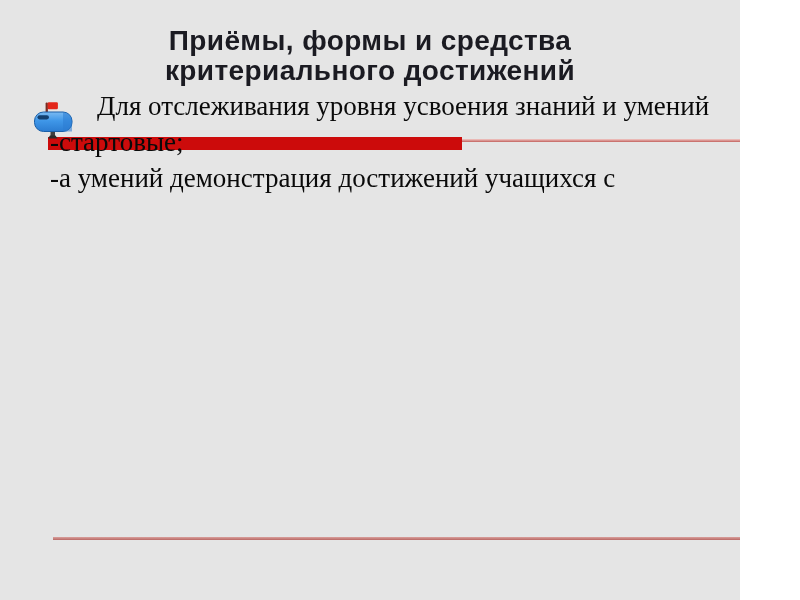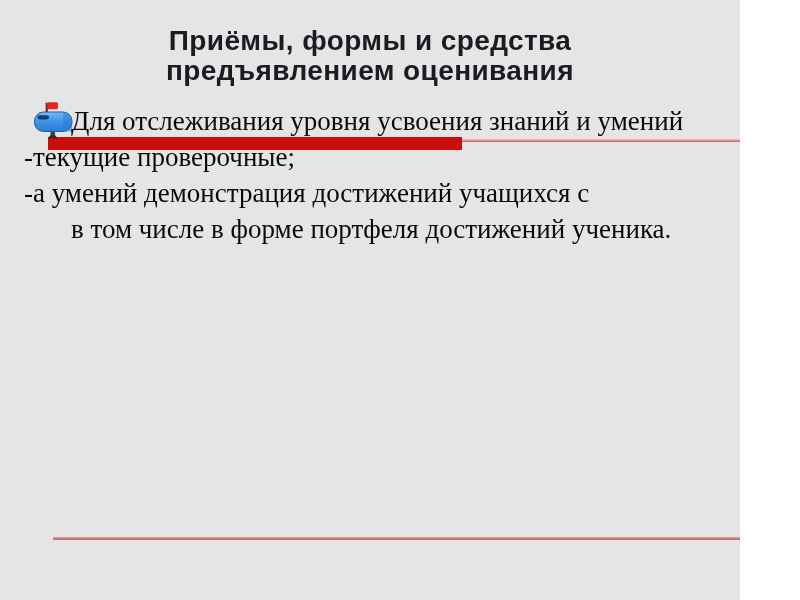--- a/index.html
+++ b/index.html
@@ -51,23 +51,23 @@
     position: absolute;
     left: 33px;
     top: 101px;
     width: 44px;
     height: 40px;
   }
 
   .body-text {
     position: absolute;
     left: 0;
-    top: 103px;
+    top: 88px;
     width: 100%;
-    padding: 0 30px 0 24px;
+    padding: 0 30px 0 50px;
     font-size: 27px;
     line-height: 36px;
     color: #0a0a0a;
   }
   .body-line { white-space: nowrap; }
   .body-line.cont { padding-left: 47px; }
 
   .footer-line {
     position: absolute;
     left: 53px;
@@ -77,21 +77,21 @@
     background: linear-gradient(#d9a09d, #b96864);
   }
 </style>
 </head>
 <body>
 
 <div class="slide">
 
   <div class="title-block">
     <div>Приёмы, формы и средства</div>
-    <div>предъявлением оценивания</div>
+    <div>критериального достижений</div>
   </div>
 
   <div class="accent-thin-line"></div>
   <div class="accent-red-bar"></div>
 
   <svg class="mailbox" viewBox="0 0 44 40" aria-hidden="true">
     <defs>
       <linearGradient id="mbBody" x1="0" y1="0" x2="0" y2="1">
         <stop offset="0" stop-color="#7abaf2"></stop>
         <stop offset="0.45" stop-color="#3f97e8"></stop>
@@ -108,20 +108,19 @@
 
     <rect x="1.5" y="11" width="37.5" height="19.5" rx="9" fill="url(#mbBody)" stroke="#1a5fa8" stroke-width="1"></rect>
 
     <path d="M30 11 a9 9.7 0 0 1 9 9.7 v9.8 h-9 z" fill="#2b7cd1" opacity="0.55"></path>
 
     <rect x="4.5" y="14.2" width="11.5" height="4.2" rx="2.1" fill="#123f70"></rect>
   </svg>
 
   <div class="body-text">
     <div class="body-line cont">Для отслеживания уровня усвоения знаний и умений</div>
-    <div class="body-line first">-текущие проверочные;</div>
+    <div class="body-line first">-стартовые;</div>
     <div class="body-line first">-а умений демонстрация достижений учащихся с</div>
-    <div class="body-line cont">в том числе в форме портфеля достижений ученика.</div>
   </div>
 
   <div class="footer-line"></div>
 
 </div>
 
 </body></html>

